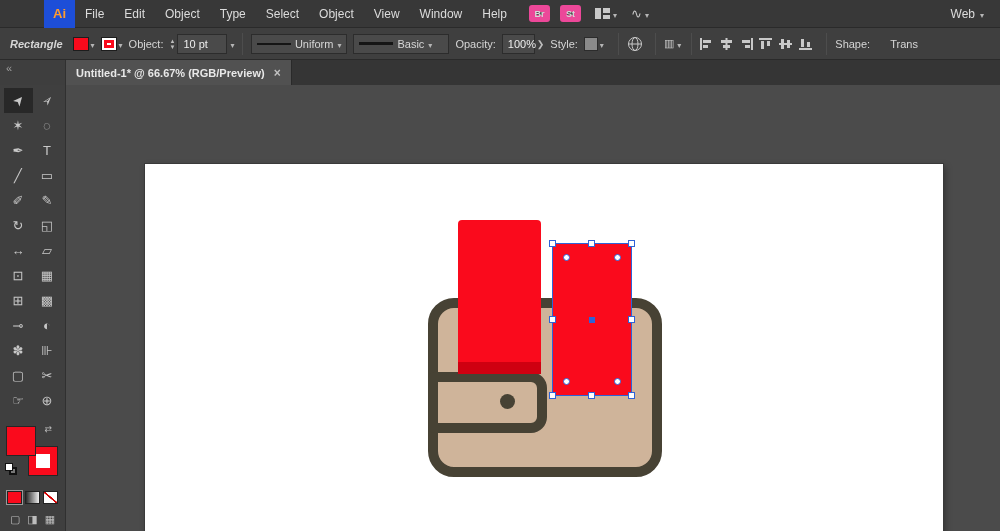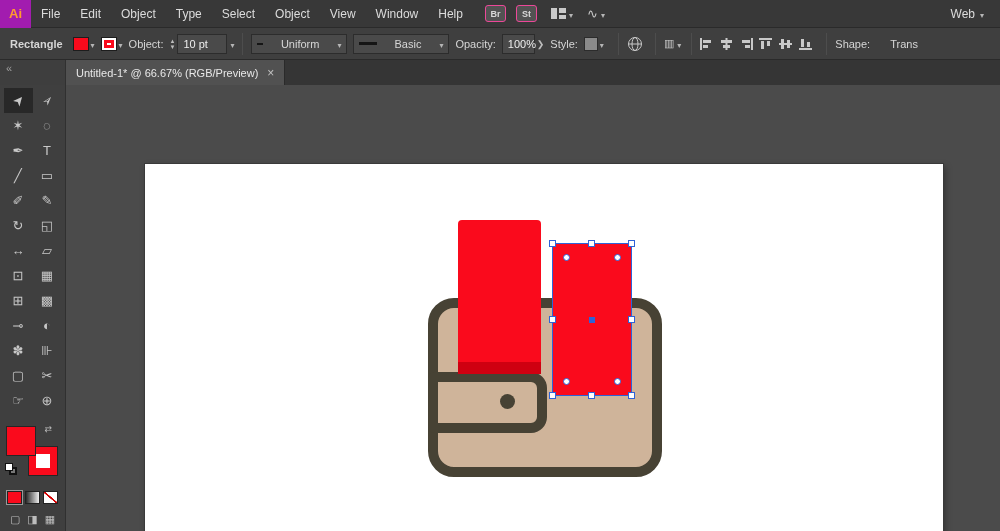--- a/index.html
+++ b/index.html
@@ -2,62 +2,62 @@
 <html><head>
 <meta charset="utf-8">
 <style>
   * { box-sizing: border-box; margin: 0; padding: 0; }
   html,body { width:1000px; height:531px; overflow:hidden; background:#4b4b4b;
     font-family:"Liberation Sans", sans-serif; -webkit-font-smoothing:antialiased; }
 
   
   .menubar { height:28px; background:#383838; display:flex; align-items:center;
     color:#dcdcdc; font-size:12px; border-bottom:1px solid #2a2a2a; }
-  .app-logo { width:31px; height:28px; background:#a21caf; color:#ff9c2e; font-weight:bold;
-    font-size:13px; display:flex; align-items:center; justify-content:center; }
+  .app-logo { width:31px; height:28px; background:#1d4ed8; color:#ff9c2e; font-weight:bold;
+    font-size:13px; display:flex; align-items:center; justify-content:center;margin-left:44px; }
   .menu-item { padding:0 10px; height:28px; display:flex; align-items:center; cursor:default; }
-  .badge { margin-left:12px; width:21px; height:17px; background:#525252; border:1px solid #ec4899;
+  .badge { margin-left:12px; width:21px; height:17px; background:#525252; border:7px solid #ec4899;
     border-radius:3px; font-size:9px; font-weight:bold; color:#d8d8d8; display:flex;
     align-items:center; justify-content:center; }
   .badge + .badge { margin-left:10px; }
   .mb-iconbtn { margin-left:14px; display:flex; align-items:center; gap:3px; color:#c9c9c9; }
   .chev::after { content:"▾"; font-size:8px; color:#b5b5b5; }
   .workspace { margin-left:auto; margin-right:16px; display:flex; align-items:center; gap:5px; }
 
   
   .controlbar { height:32px; background:#3f3f3f; border-bottom:1px solid #2a2a2a;
     display:flex; align-items:center; color:#d6d6d6; font-size:11px; padding:0 0 0 10px;
     white-space:nowrap; overflow:hidden; }
   .cb-label { margin-right:6px; }
-  .cb-bold { font-weight:bold; margin-right:10px; }
+  .cb-bold { font-weight:bold; margin-right:10px;font-style:italic; }
   .sep { width:1px; height:22px; background:#2c2c2c; border-right:1px solid #4d4d4d; margin:0 8px; }
   .swatch-group { display:flex; align-items:center; gap:2px; margin-right:6px; }
   .swatch-fill { width:16px; height:14px; background:#fa0a1c; border:1px solid #1d1d1d; }
   .swatch-stroke { width:16px; height:14px; background:#fff; border:1px solid #1d1d1d;
     display:flex; align-items:center; justify-content:center; }
   .swatch-stroke i { display:block; width:10px; height:8px; border:3px solid #fa0a1c; }
   .stepper { display:flex; flex-direction:column; justify-content:center; margin-right:2px; }
   .stepper span { font-size:6px; line-height:6px; color:#bdbdbd; }
   .field { background:#4a4a4a; border:1px solid #2c2c2c; height:20px; display:flex;
     align-items:center; padding:0 5px; color:#eee; }
   .dd { background:#4a4a4a; border:1px solid #2c2c2c; height:20px; display:flex;
-    align-items:center; gap:18px; padding:0 5px; margin-right:6px; }
+    align-items:center; gap:4px; padding:0 5px; margin-right:6px; }
   .line-sample { width:34px; height:2px; background:#151515; }
   .line-sample.thick { height:3px; }
   .expander { color:#bdbdbd; font-size:9px; margin:0 6px 0 2px; }
   .style-swatch { width:14px; height:14px; background:#8a8a8a; border:1px solid #2c2c2c; }
   .align-group { display:flex; align-items:center; gap:7px; margin-right:6px; }
   .align-group svg { display:block; fill:#c9c9c9; }
   .icon-globe { display:flex; margin-right:4px; }
 
   
   .tabrow { height:25px; display:flex; background:#353535; }
   .tools-header { width:66px; background:#3e3e3e; border-right:1px solid #303030;
     color:#9f9f9f; font-size:11px; padding:2px 0 0 6px; }
-  .tabs { flex:1; display:flex; align-items:stretch; }
+  .tabs { flex:1; display:flex; align-items:stretch;font-weight:bold; }
   .doc-tab { background:#515151; color:#e8e8e8; font-size:11px; display:flex;
     align-items:center; gap:9px; padding:0 10px; border-right:1px solid #2a2a2a; }
   .tab-close { color:#c2c2c2; font-size:12px; cursor:default; }
 
   
   .main { display:flex; height:446px; }
   .toolbar { width:66px; background:#3f3f3f; border-right:1px solid #303030;
     display:flex; flex-direction:column; padding-top:3px; }
   .tools { display:grid; grid-template-columns:repeat(2, 29px); justify-content:center; }
   .tool { height:25px; display:flex; align-items:center; justify-content:center;

